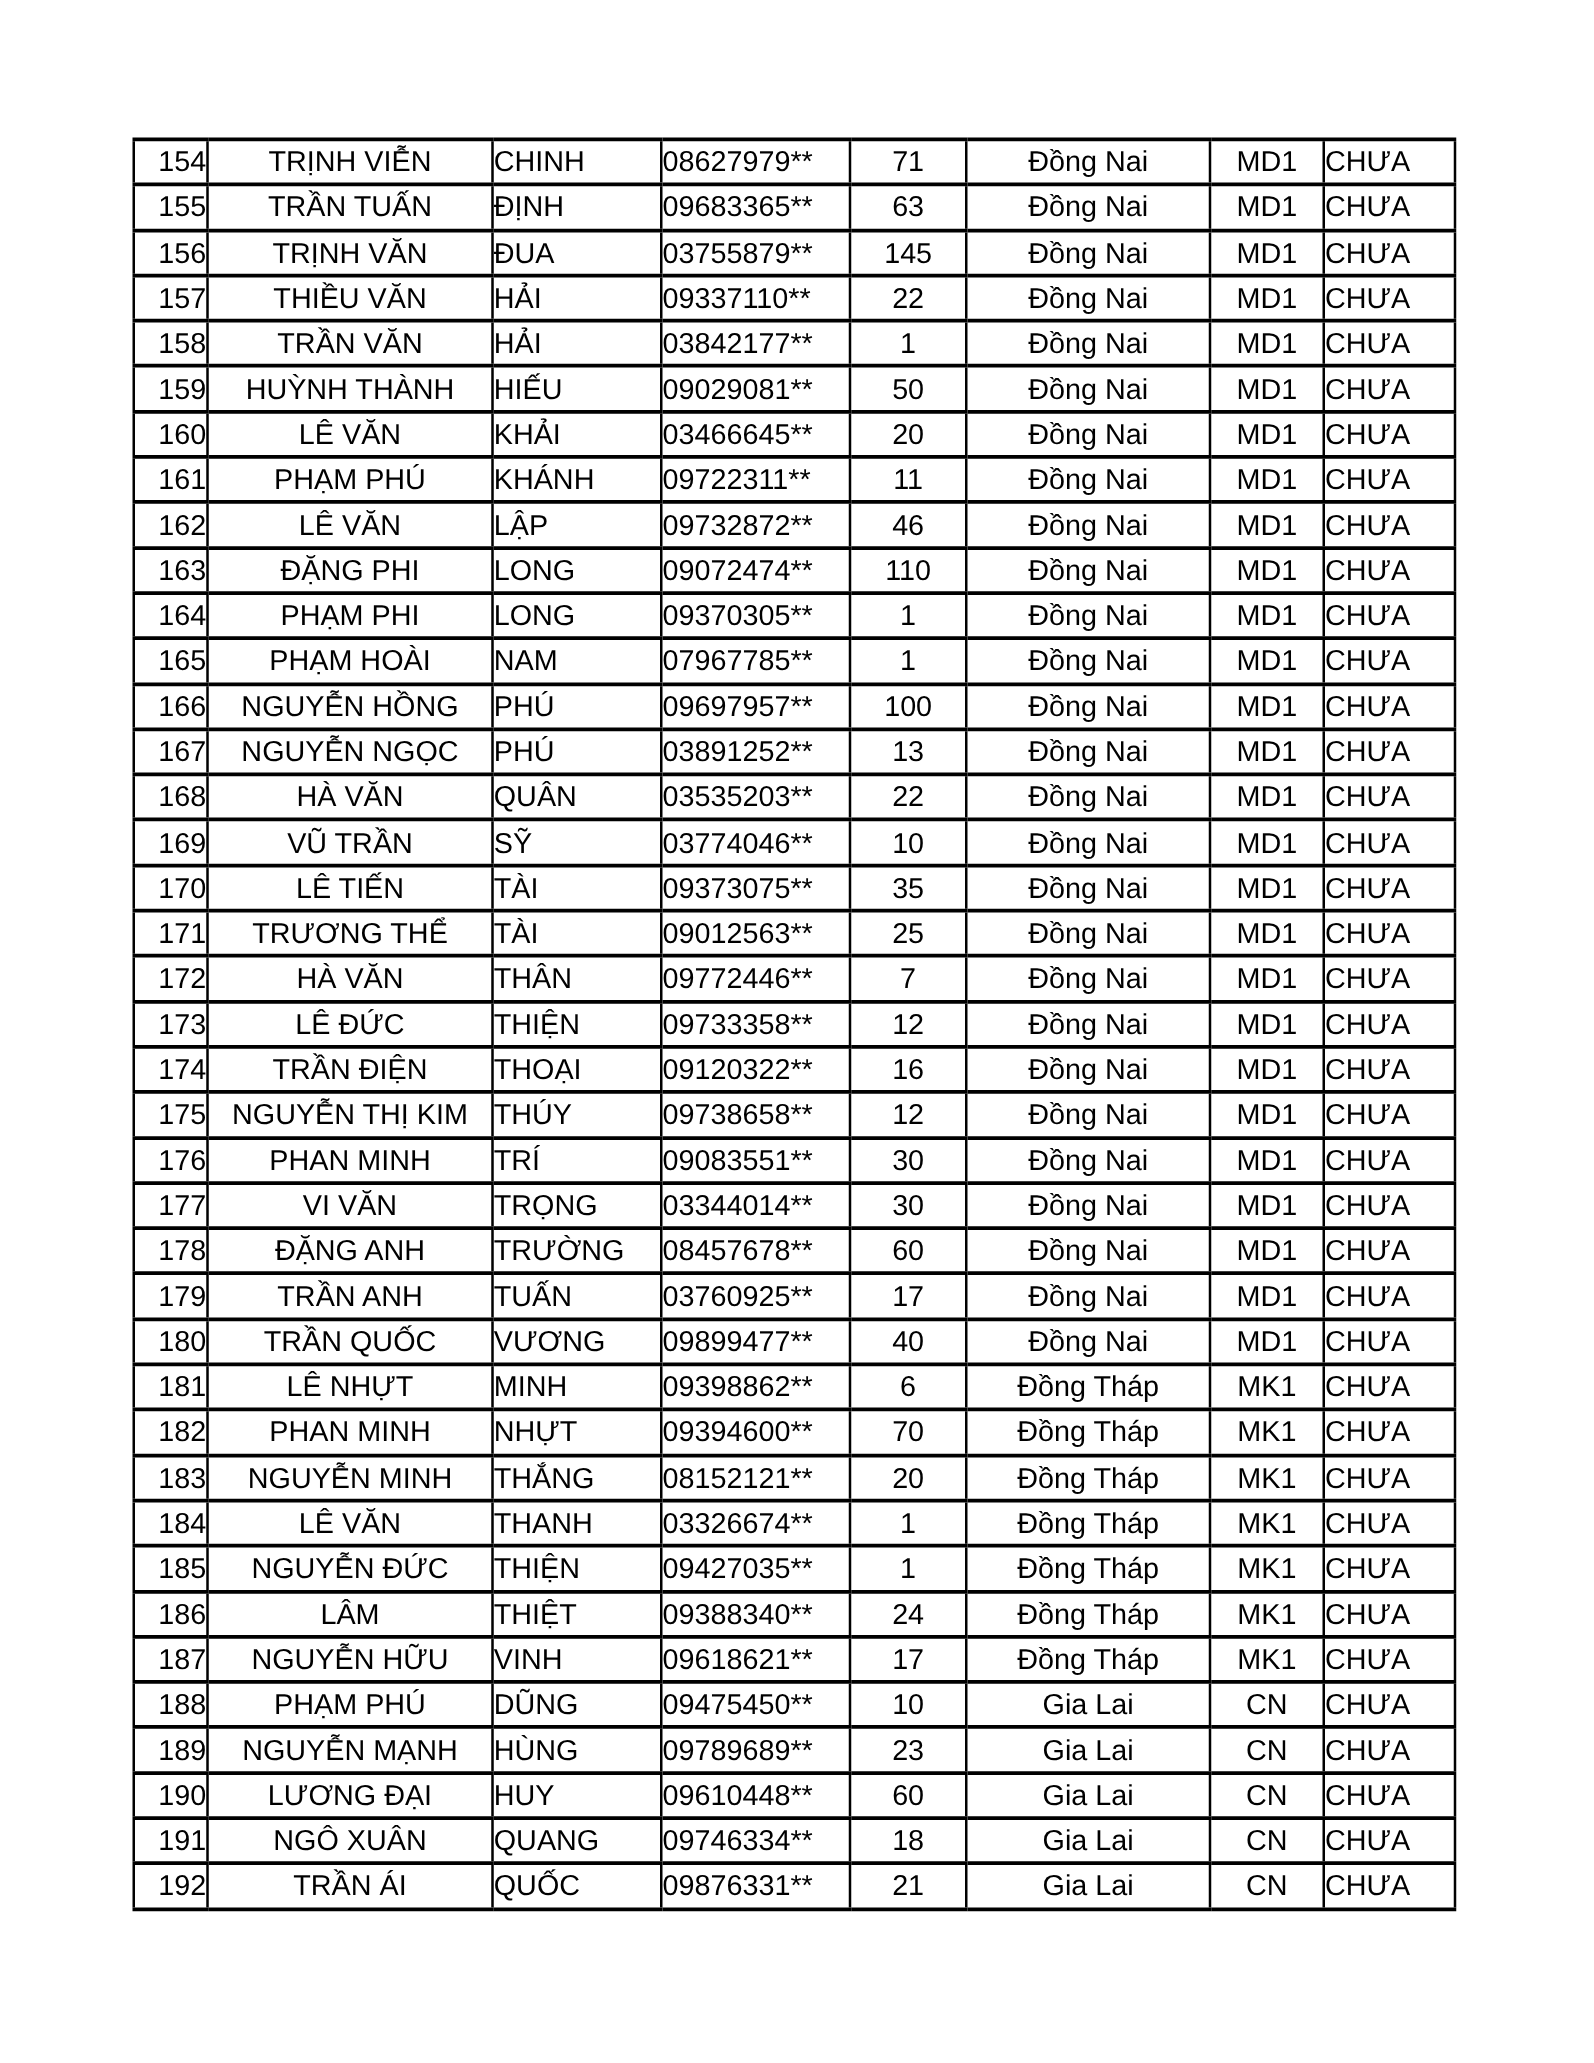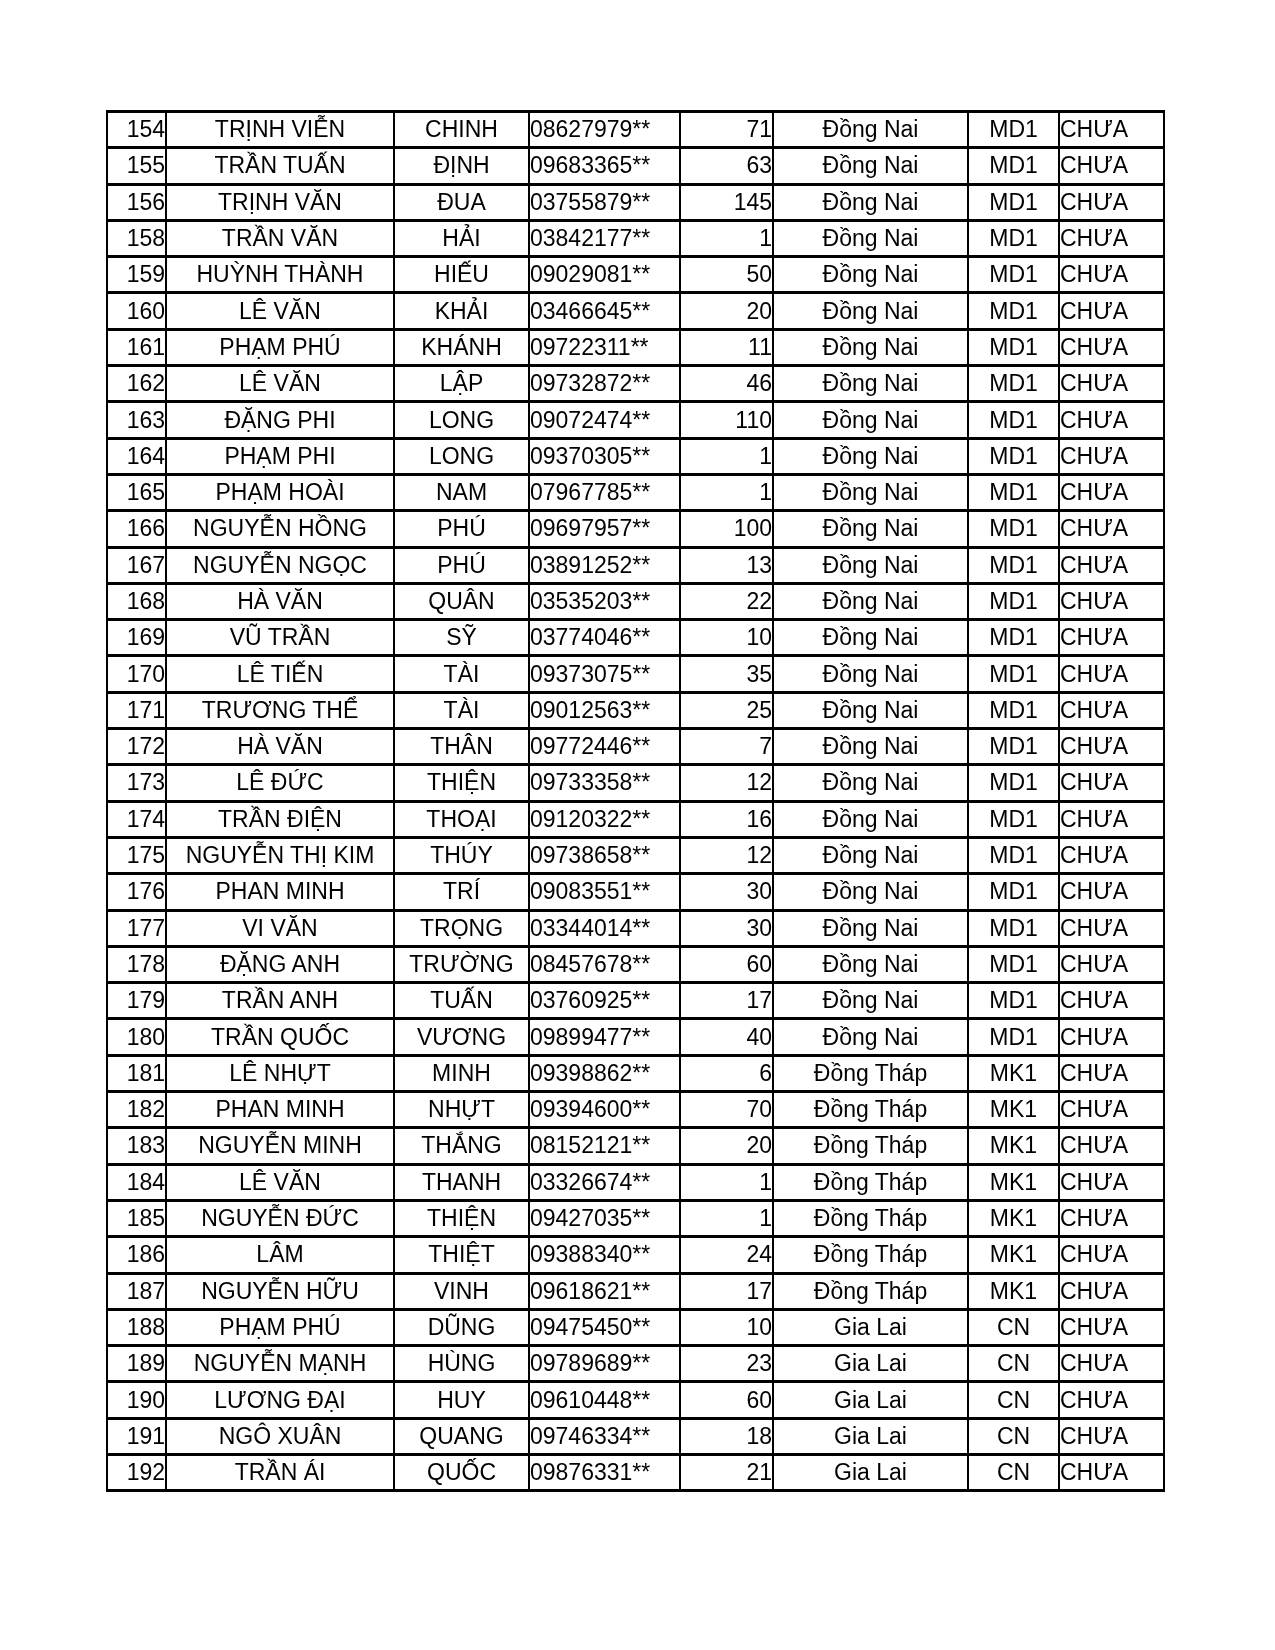--- a/index.html
+++ b/index.html
@@ -41,23 +41,23 @@
   col.c-family_name  { width: 228px; }
   col.c-given_name   { width: 135px; }
   col.c-phone        { width: 151px; }
   col.c-count        { width: 93px;  }
   col.c-province     { width: 195px; }
   col.c-code         { width: 91px;  }
   col.c-status       { width: 105px; }
 
   td.col-index       { text-align: right;  padding-right: 5px; }
   td.col-family_name { text-align: center; }
-  td.col-given_name  { text-align: center; }
+  td.col-given_name  { }
   td.col-phone       { text-align: left;   padding-left: 4px; margin-left: 30px; }
-  td.col-count       { text-align: right; }
+  td.col-count       { text-align: center; }
   td.col-province    { text-align: center; }
   td.col-code        { text-align: center;   padding-left: 5px; }
   td.col-status      { text-align: left;   padding-left: 5px; }
 </style>
 </head>
 <body>
 
 <div class="page">
   <table class="roster">
     <colgroup>
@@ -95,20 +95,30 @@
           <td class="col-index">156</td>
           <td class="col-family_name">TRỊNH VĂN</td>
           <td class="col-given_name">ĐUA</td>
           <td class="col-phone">03755879**</td>
           <td class="col-count">145</td>
           <td class="col-province">Đồng Nai</td>
           <td class="col-code">MD1</td>
           <td class="col-status">CHƯA</td>
         </tr>
         <tr>
+          <td class="col-index">157</td>
+          <td class="col-family_name">THIỀU VĂN</td>
+          <td class="col-given_name">HẢI</td>
+          <td class="col-phone">09337110**</td>
+          <td class="col-count">22</td>
+          <td class="col-province">Đồng Nai</td>
+          <td class="col-code">MD1</td>
+          <td class="col-status">CHƯA</td>
+        </tr>
+        <tr>
           <td class="col-index">158</td>
           <td class="col-family_name">TRẦN VĂN</td>
           <td class="col-given_name">HẢI</td>
           <td class="col-phone">03842177**</td>
           <td class="col-count">1</td>
           <td class="col-province">Đồng Nai</td>
           <td class="col-code">MD1</td>
           <td class="col-status">CHƯA</td>
         </tr>
         <tr>

